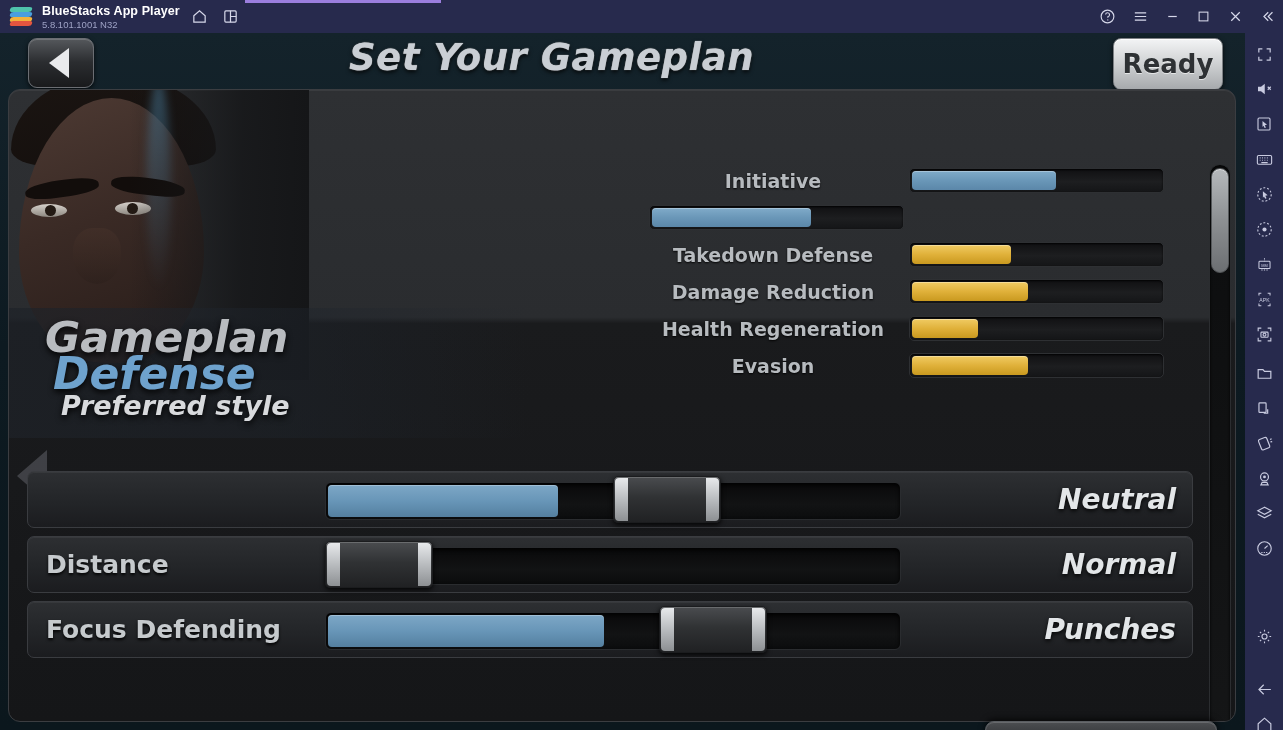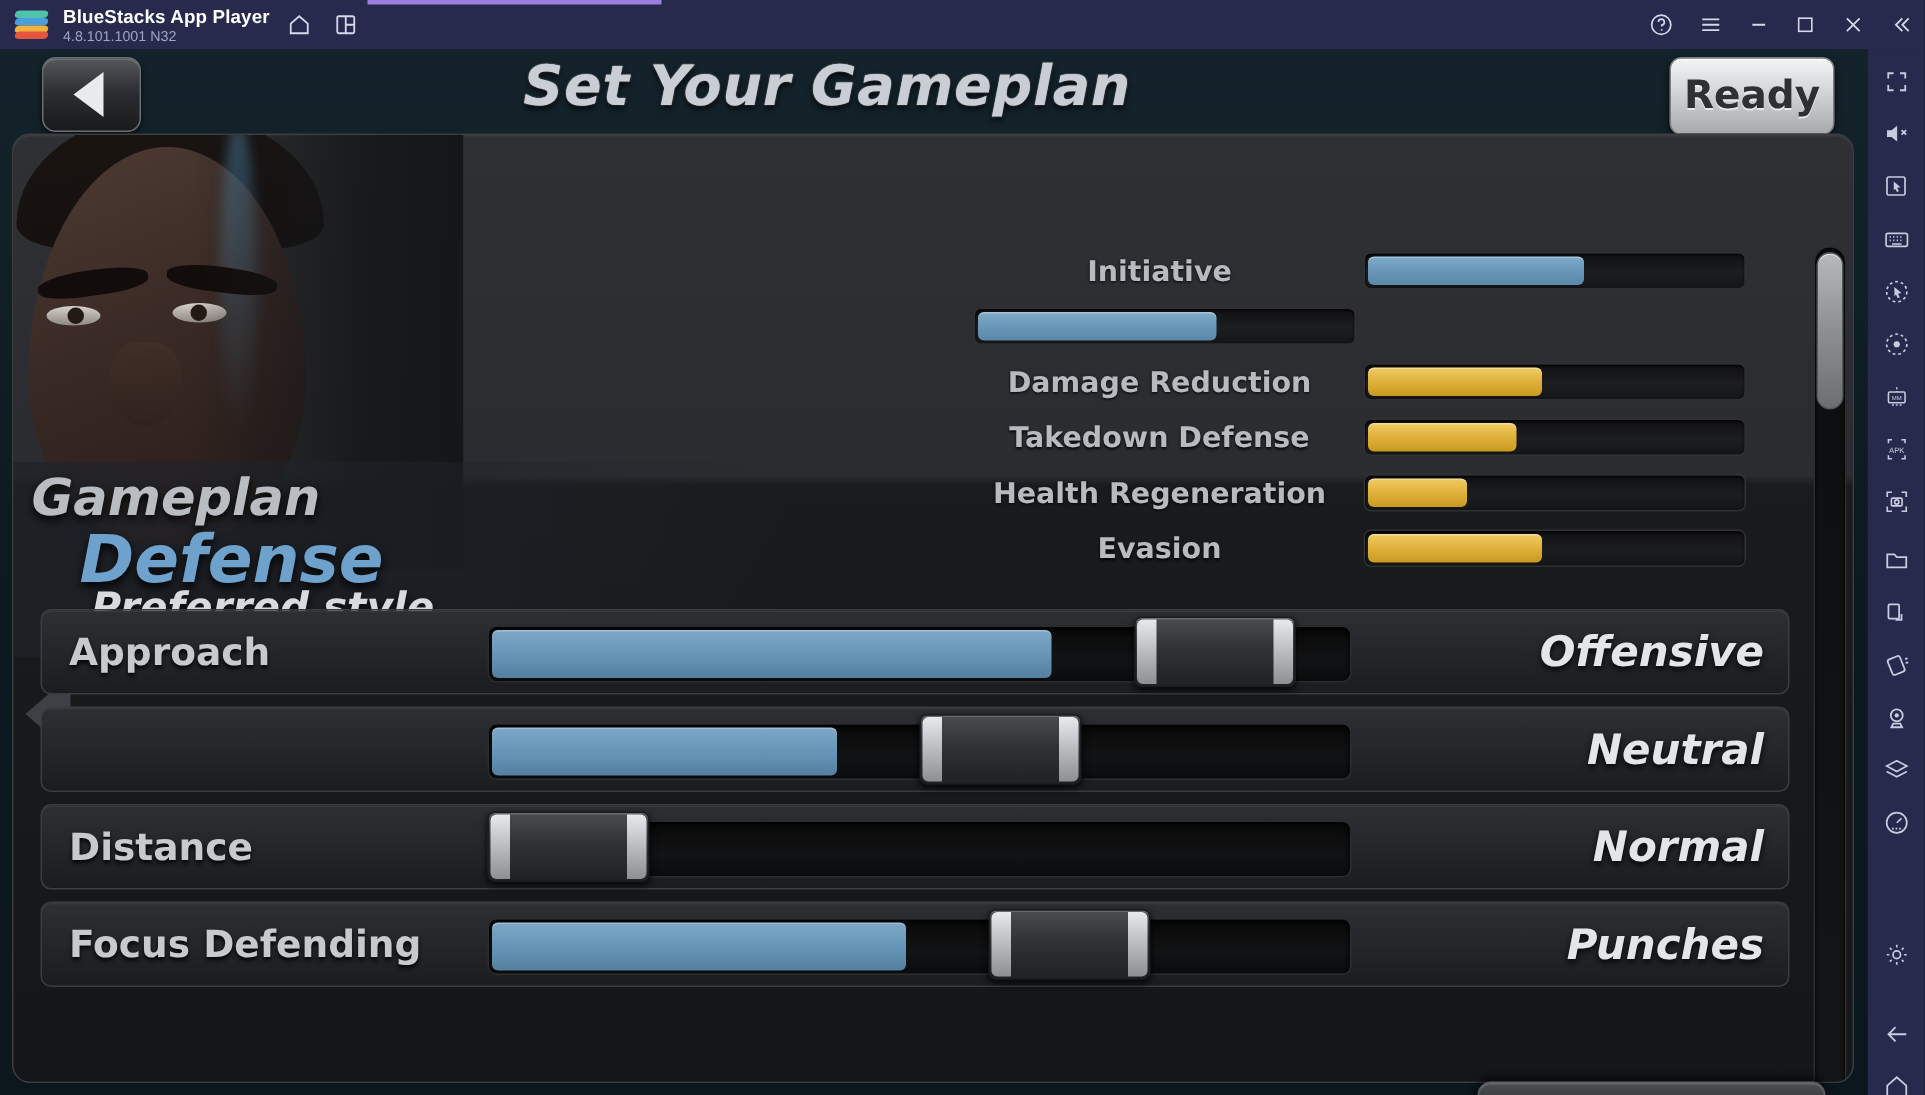--- a/index.html
+++ b/index.html
@@ -181,21 +181,21 @@
     position:absolute; left:0; top:218px; width:520px; height:130px;
     background:linear-gradient(90deg,rgba(30,34,40,.72) 0%,rgba(30,36,44,.45) 55%,rgba(30,36,44,0) 100%);
   }
   .gp-word {
     position:absolute;
     font-family:"DejaVu Sans", sans-serif;
     font-weight:bold; font-style:italic;
     white-space:nowrap;
     text-shadow:0 3px 6px rgba(0,0,0,.9);
   }
-  .gp-main   { left:12px; top:222px; font-size:34px; color:#b9bcc0; }
+  .gp-main   { left:36px; top:222px; font-size:43px; color:#b9bcc0; }
   .gp-sub    { left:44px; top:258px; font-size:44px; color:#6ea2cd; }
   .gp-style  { left:52px; top:300px; font-size:27px; color:#d8dadd; }
 
   .left-arrow {
     position:absolute; left:8px; top:360px;
     width:0;height:0;
     border-top:26px solid transparent; border-bottom:26px solid transparent;
     border-right:30px solid rgba(145,150,158,.32);
   }
 
@@ -324,21 +324,21 @@
   <div class="titlebar">
     <div class="tab-accent"></div>
 
     <div class="bs-logo">
       <i></i>
         <i></i>
         <i></i>
         <i></i>
     </div>
     <div class="bs-title">BlueStacks App Player</div>
-    <div class="bs-version">4.8.101.1001  N32</div>
+    <div class="bs-version">5.8.101.1001  N32</div>
 
     <div class="tb-ico tb-home">
       <svg width="17" height="17" viewBox="0 0 24 24" fill="none" stroke="currentColor" stroke-width="1.7">
         <path d="M4 11 L12 4 L20 11 V20 H4 Z"></path>
       </svg>
     </div>
     <div class="tb-ico tb-multi">
       <svg width="17" height="17" viewBox="0 0 24 24" fill="none" stroke="currentColor" stroke-width="1.7">
         <rect x="4" y="4" width="16" height="16" rx="1.5"></rect>
           <path d="M12 4 V20 M12 12 H20"></path>
@@ -534,56 +534,48 @@
           <div class="stat-track">
             <div class="stat-fill blue" style="width:57%"></div>
           </div>
         </div>
         <div class="stat-row">
           <div class="stat-track">
             <div class="stat-fill blue" style="width:63%"></div>
           </div>
         </div>
         <div class="stat-row">
+          <div class="stat-label">Takedown Defense</div>
+          <div class="stat-track">
+            <div class="stat-fill gold" style="width:39%"></div>
+          </div>
+        </div>
+        <div class="stat-row">
           <div class="stat-label">Damage Reduction</div>
           <div class="stat-track">
             <div class="stat-fill gold" style="width:46%"></div>
-          </div>
-        </div>
-        <div class="stat-row">
-          <div class="stat-label">Takedown Defense</div>
-          <div class="stat-track">
-            <div class="stat-fill gold" style="width:39%"></div>
           </div>
         </div>
         <div class="stat-row">
           <div class="stat-label">Health Regeneration</div>
           <div class="stat-track">
             <div class="stat-fill gold" style="width:26%"></div>
           </div>
         </div>
         <div class="stat-row">
           <div class="stat-label">Evasion</div>
           <div class="stat-track">
             <div class="stat-fill gold" style="width:46%"></div>
           </div>
         </div>
       </div>
 
       <div class="scroll-track"></div>
       <div class="scroll-thumb"></div>
 
-      <div class="slider-row" style="top:316px">
-        <div class="sl-label">Approach</div>
-        <div class="sl-track">
-          <div class="sl-fill" style="width:65%"></div>
-        </div>
-        <div class="sl-handle" style="left:728px"></div>
-        <div class="sl-value">Offensive</div>
-      </div>
 
       <div class="slider-row" style="top:381px">
         <div class="sl-track">
           <div class="sl-fill" style="width:40%"></div>
         </div>
         <div class="sl-handle" style="left:585px"></div>
         <div class="sl-value">Neutral</div>
       </div>
 
       <div class="slider-row" style="top:511px">

